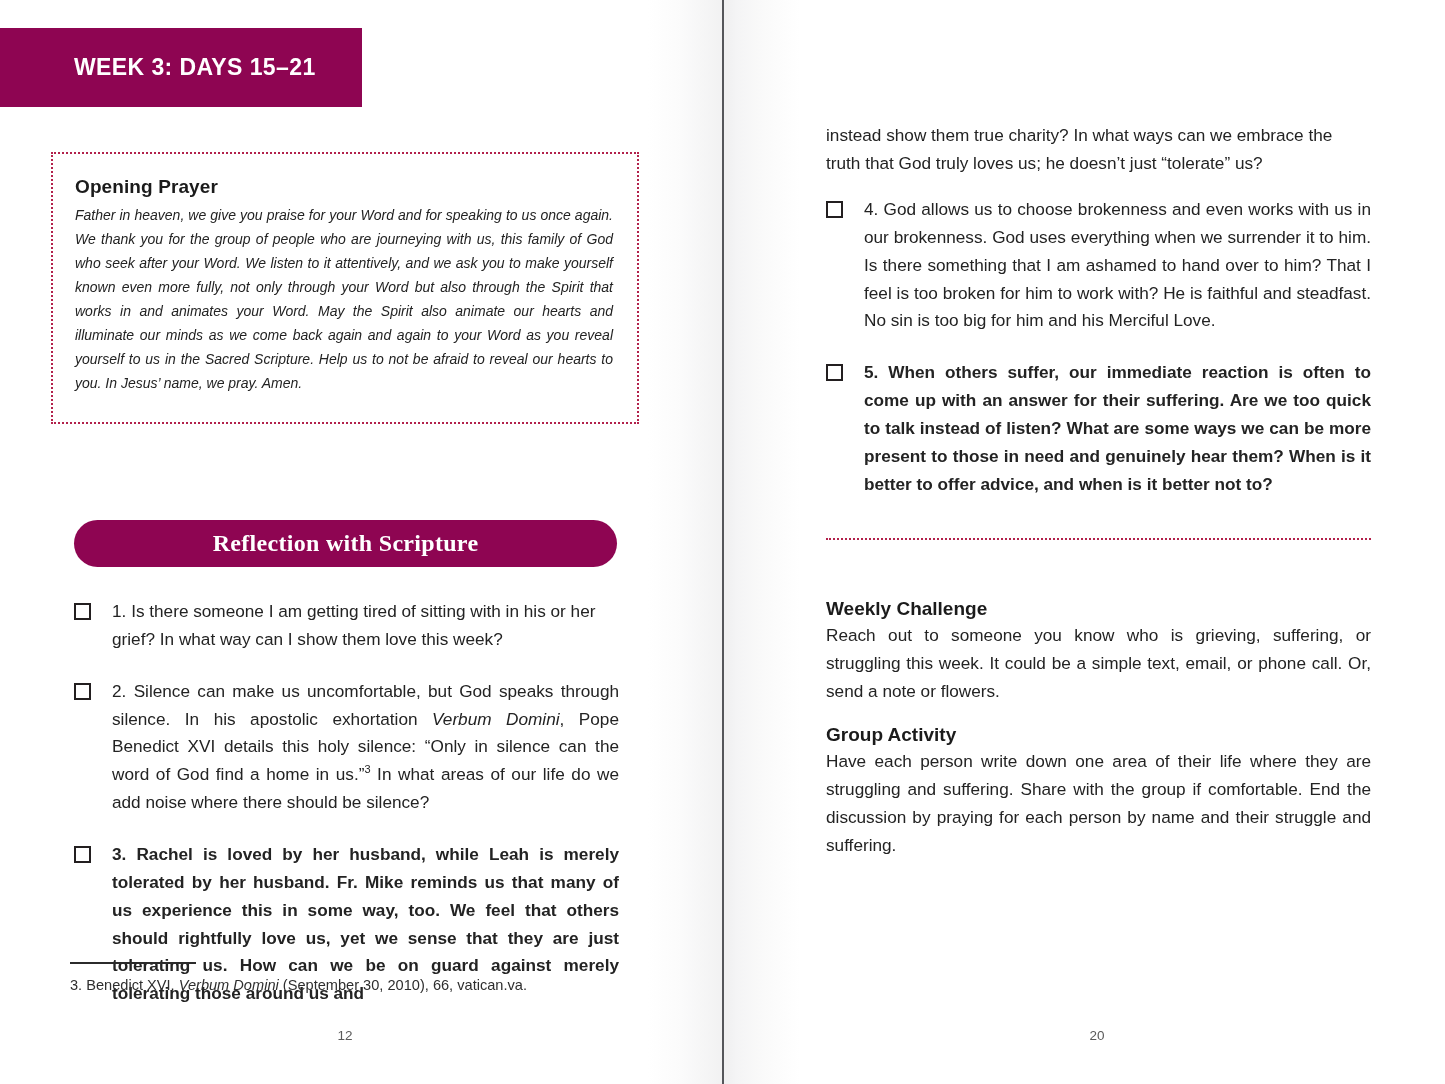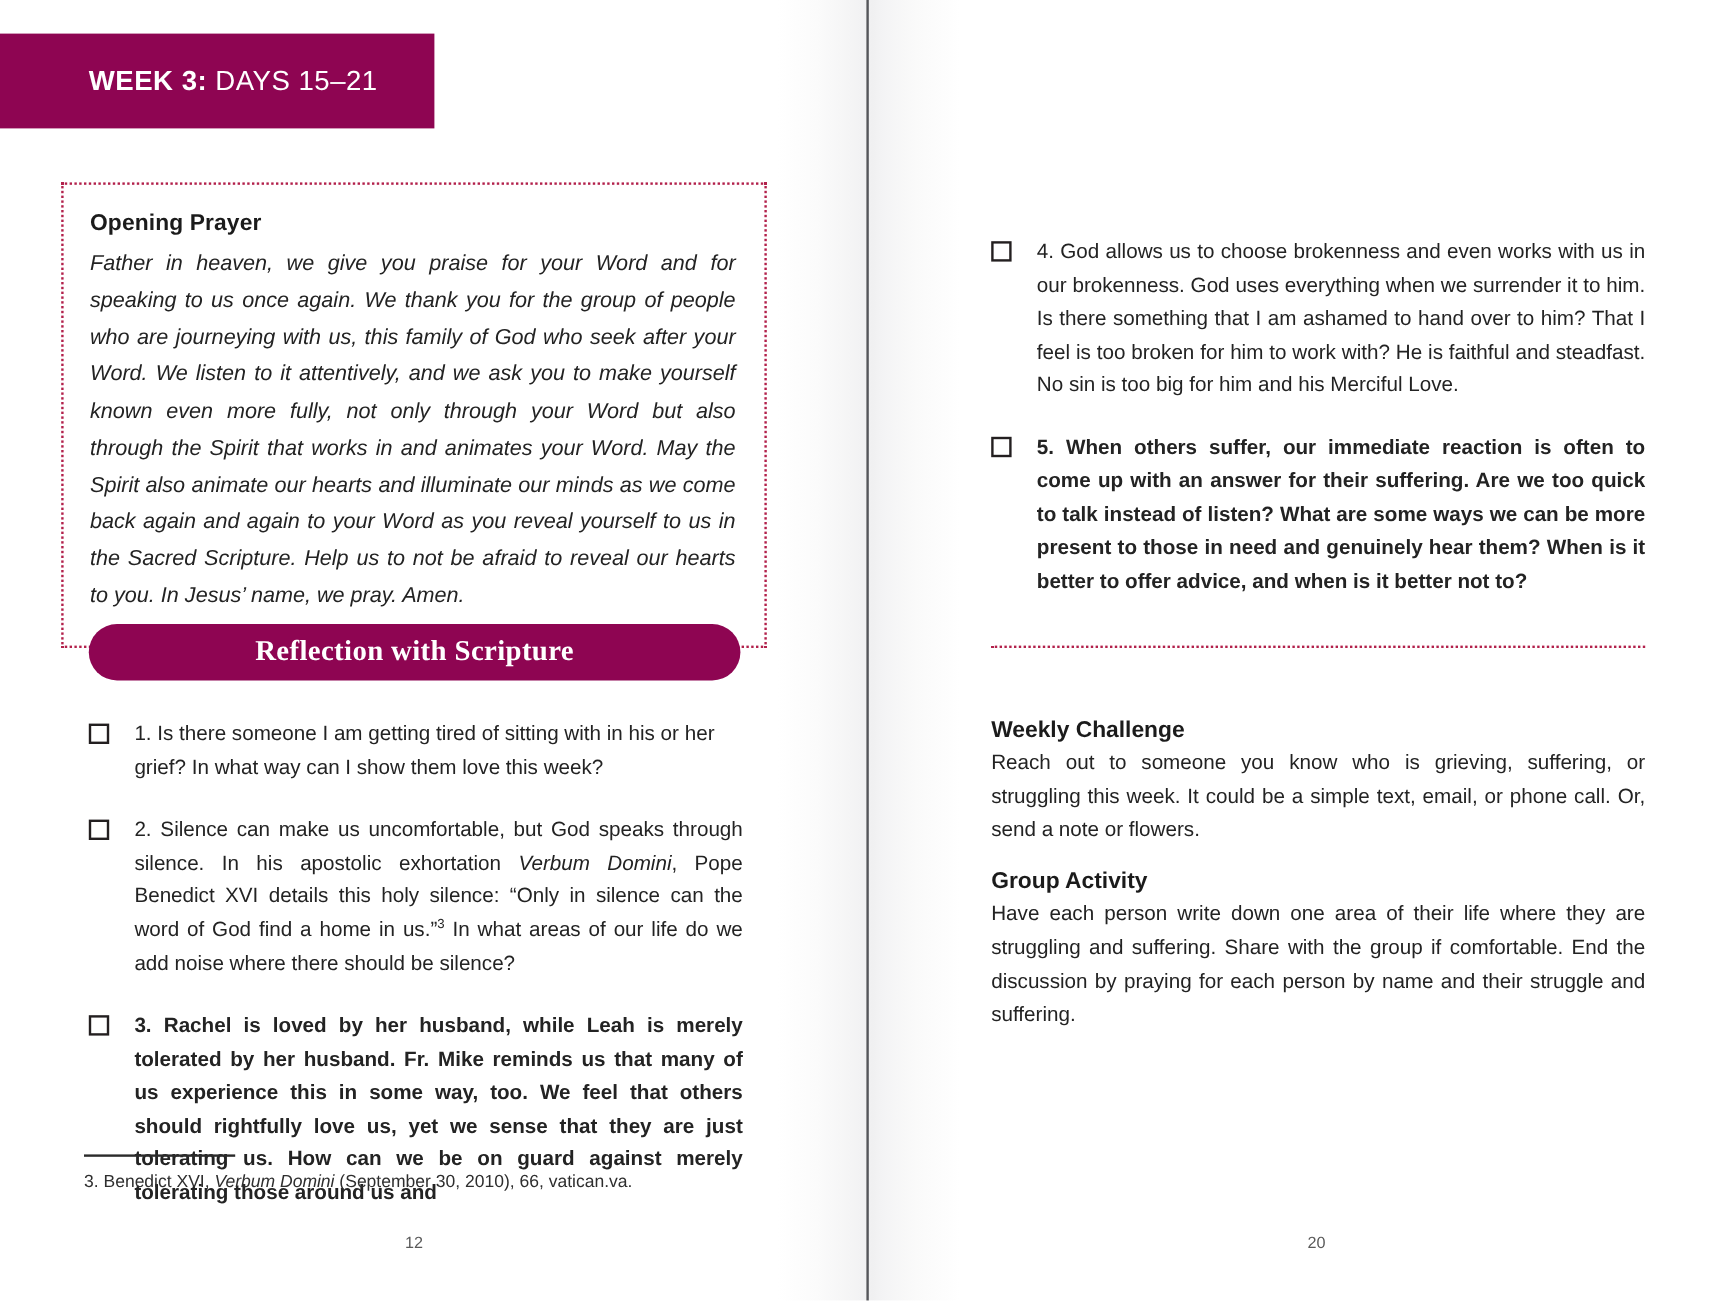--- a/index.html
+++ b/index.html
@@ -63,41 +63,41 @@
     box-sizing: border-box;
     padding-left: 74px;
   }
   .week-banner .wtxt {
     color: #ffffff;
     font-size: 23px;
     letter-spacing: 0.4px;
     white-space: nowrap;
   }
   .week-banner .wtxt b { font-weight: 700; }
-  .week-banner .wtxt span { font-weight: 400; }
+  .week-banner .wtxt span { font-weight: 700; }
 
   
   .prayer-box {
     position: absolute;
     left: 51px;
     top: 152px;
     width: 588px;
     box-sizing: border-box;
     border: 2px dotted #b2214b;
     padding: 22px 24px 26px 22px;
   }
   .prayer-title {
     font-size: 19px;
     font-weight: 700;
     letter-spacing: 0.1px;
     margin: 0 0 6px 0;
     color: #1b1b1b;
   }
   .prayer-body {
-    font-size: 18px;
+    font-size: 14px;
     font-style: italic;
     line-height: 1.71;
     text-align: justify;
     margin: 0;
     color: #232323;
   }
 
   
   .reflection-banner {
     position: absolute;
@@ -280,20 +280,21 @@
       <div class="footnote-rule"></div>
       <div class="footnote-text"><span>3. Benedict XVI, </span><i>Verbum Domini</i><span> (September 30, 2010), 66, vatican.va.</span>
       </div>
     </div>
 
     <div class="folio folio-left">12</div>
   </div>
 
   <div class="page page-right"></div>
 
+  <div class="cont-para">instead show them true charity? In what ways can we embrace the truth that God truly loves us; he doesn’t just “tolerate” us?</div>
 
   <div class="q-list right">
 
     <div class="q-item">
       <span class="checkbox"></span>
       <div class="q-text"><span>4.</span>
         <span>God allows us to choose brokenness and even works with us in our brokenness. God uses everything when we surrender it to him. Is there something that I am ashamed to hand over to him? That I feel is too broken for him to work with? He is faithful and steadfast. No sin is too big for him and his Merciful Love.</span>
       </div>
     </div>
 

